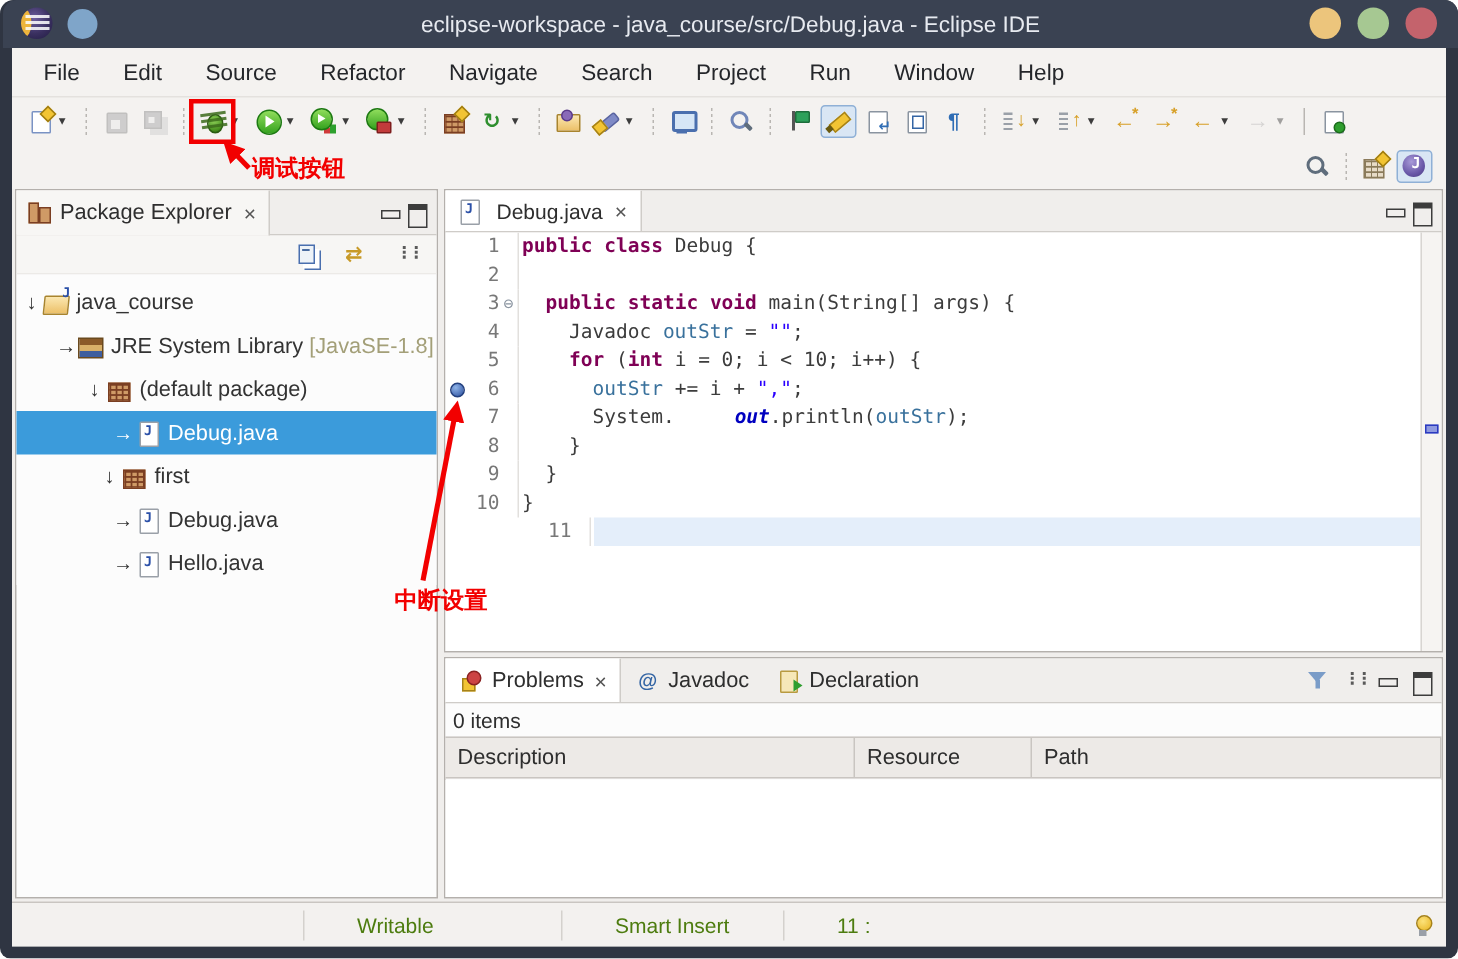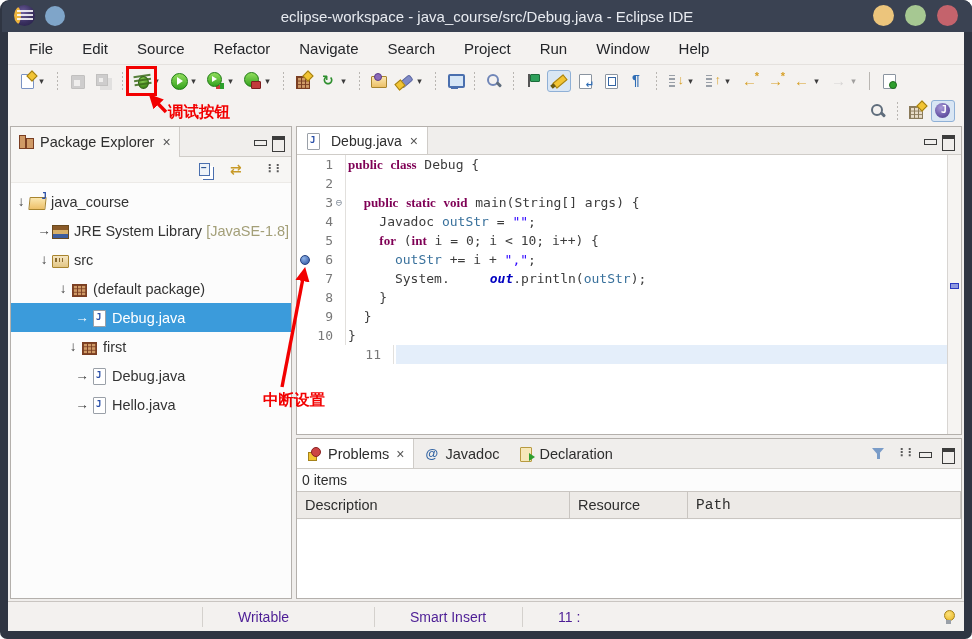--- a/index.html
+++ b/index.html
@@ -152,40 +152,40 @@
   .cl { display:flex; height:19px; line-height:19px; white-space:pre; }
   .bpm { width:14px; flex:none; position:relative; }
   .bpm.bp::before { content:""; position:absolute; left:3px; top:5px; width:8px; height:8px; border-radius:50%;
         background:radial-gradient(circle at 35% 30%, #8fb4e8, #2b4f9e); border:1px solid #23407e; }
   .lnum { width:22px; flex:none; text-align:right; color:#787878; }
   .fold { width:13px; flex:none; text-align:center; color:#8a94a0; font-size:11px; border-right:1px solid #e2e0dd; margin-right:2px; }
   .fold.has::before { content:"⊖"; }
   .ctext { flex:1; color:var(--plain,#3c3c3c); }
   .cl.current { background:transparent;padding-left:48px; }
   .cl.current .ctext { background:#e4eefa; }
-  .tok-k { color:var(--kw,#7f0055); font-weight:bold;font-family:Liberation Serif, serif; }
+  .tok-k { color:var(--kw,#7f0055); font-weight:bold; }
   .tok-s { color:var(--str,#2a00ff); }
   .tok-f { color:var(--sf,#0000c0); font-weight:bold; font-style:italic;margin-left:40px; }
   .tok-v { color:var(--var,#39719c); }
   .tok-p { color:var(--plain,#3c3c3c); }
   .overview-ruler { position:absolute; top:28px; right:0; width:14px; bottom:0; background:#f6f4f2; border-left:1px solid #d8d5d2; }
   .ov-marker { position:absolute; left:2px; top:128px; width:9px; height:6px; background:#8f9ae0; border:1px solid #2b3ac0; }
 
   
   .btab-row { height:30px; background:#f0eeec; border-bottom:1px solid #cfccc8; display:flex; align-items:stretch; }
   .btab { display:flex; align-items:center; gap:4px; padding:0 9px; font-size:14.5px; color:#2e2e2e; }
   .btab.active { background:#fff; border-right:1px solid #cfccc8; }
   .summary-row { height:22px; display:flex; align-items:center; padding-left:5px; font-size:14px; color:#2e2e2e; background:#fcfcfc; }
   .table-header { height:28px; display:flex; background:#edeae7; border-top:1px solid #c9c5c1; border-bottom:1px solid #c9c5c1; }
   .th { display:flex; align-items:center; padding-left:8px; font-size:14.5px; color:#2e2e2e; border-right:1px solid #c9c5c1; }
   .table-body { background:#fff; position:absolute; left:0; right:0; bottom:0; top:81px; }
 
   
   .statusbar { position:absolute; left:0; right:0; bottom:0; height:30px; background:#f3f1ef; border-top:1px solid #c9c5c1;
-               display:flex; align-items:center; font-size:14px; color:#4c1d95; }
+               display:flex; align-items:center; font-size:14px; color:#4d7c0f; }
   .sspacer { width:194px; }
   .scell { padding-left:35px; border-left:1px solid #d4d1cd; height:20px; display:flex; align-items:center; }
   .sright { margin-left:auto; display:flex; align-items:center; gap:4px; padding-right:6px; }
 
   
   .overlay { position:absolute; inset:0; pointer-events:none; z-index:50; }
   .redbox { position:absolute; border:3px solid #f20000; }
   .ann-label { position:absolute; color:#f20000; font-size:15.5px; font-weight:bold; white-space:nowrap; }
 </style>
 </head>
@@ -362,25 +362,20 @@
               <div class="tree-row" style="padding-left: 2px;">
                 <span class="tw expanded"></span>
                 <span class="ti ti-project"></span>
                 <span>java_course</span>
               </div>
               <div class="tree-row" style="padding-left: 25px;">
                 <span class="tw collapsed"></span>
                 <span class="ti ti-library"></span>
                 <span>JRE System Library</span>
                 <span class="suffix">[JavaSE-1.8]</span>
-              </div>
-              <div class="tree-row" style="padding-left: 25px;">
-                <span class="tw expanded"></span>
-                <span class="ti ti-src-folder"></span>
-                <span>src</span>
               </div>
               <div class="tree-row" style="padding-left: 44px;">
                 <span class="tw expanded"></span>
                 <span class="ti ti-package"></span>
                 <span>(default package)</span>
               </div>
               <div class="tree-row selected" style="padding-left: 63px;">
                 <span class="tw collapsed"></span>
                 <span class="ti ti-class"></span>
                 <span>Debug.java</span>
@@ -452,21 +447,21 @@
               <span class="ic ic-funnel"></span>
               <span class="ic ic-view-menu"></span>
               <span class="ic ic-min"></span>
               <span class="ic ic-max"></span>
             </div>
           </div>
           <div class="summary-row">0 items</div>
           <div class="table-header">
               <div class="th" style="flex: 1 1 0%;">Description</div>
               <div class="th" style="width: 118px;">Resource</div>
-              <div class="th" style="flex: 1 1 0%; font-family: Liberation Mono, monospace;">Path</div>
+              <div class="th" style="flex: 1 1 0%;">Path</div>
             </div>
           <div class="table-body"></div>
         </div>
 
       </div>
 
       <div class="statusbar">
         <span class="sspacer"></span>
         <span class="scell" style="width: 172px;">Writable</span>
           <span class="scell" style="width: 148px;">Smart Insert</span>

